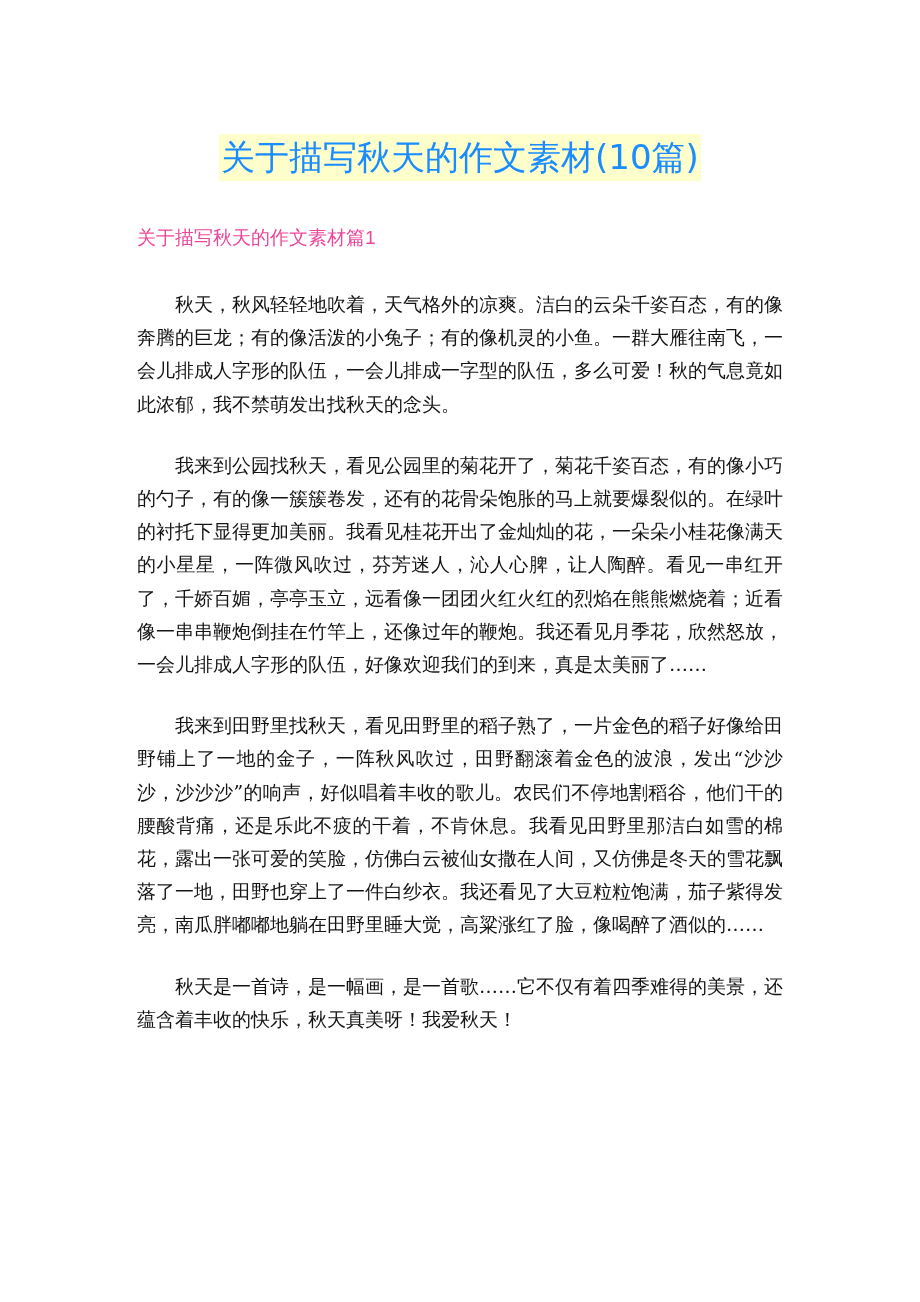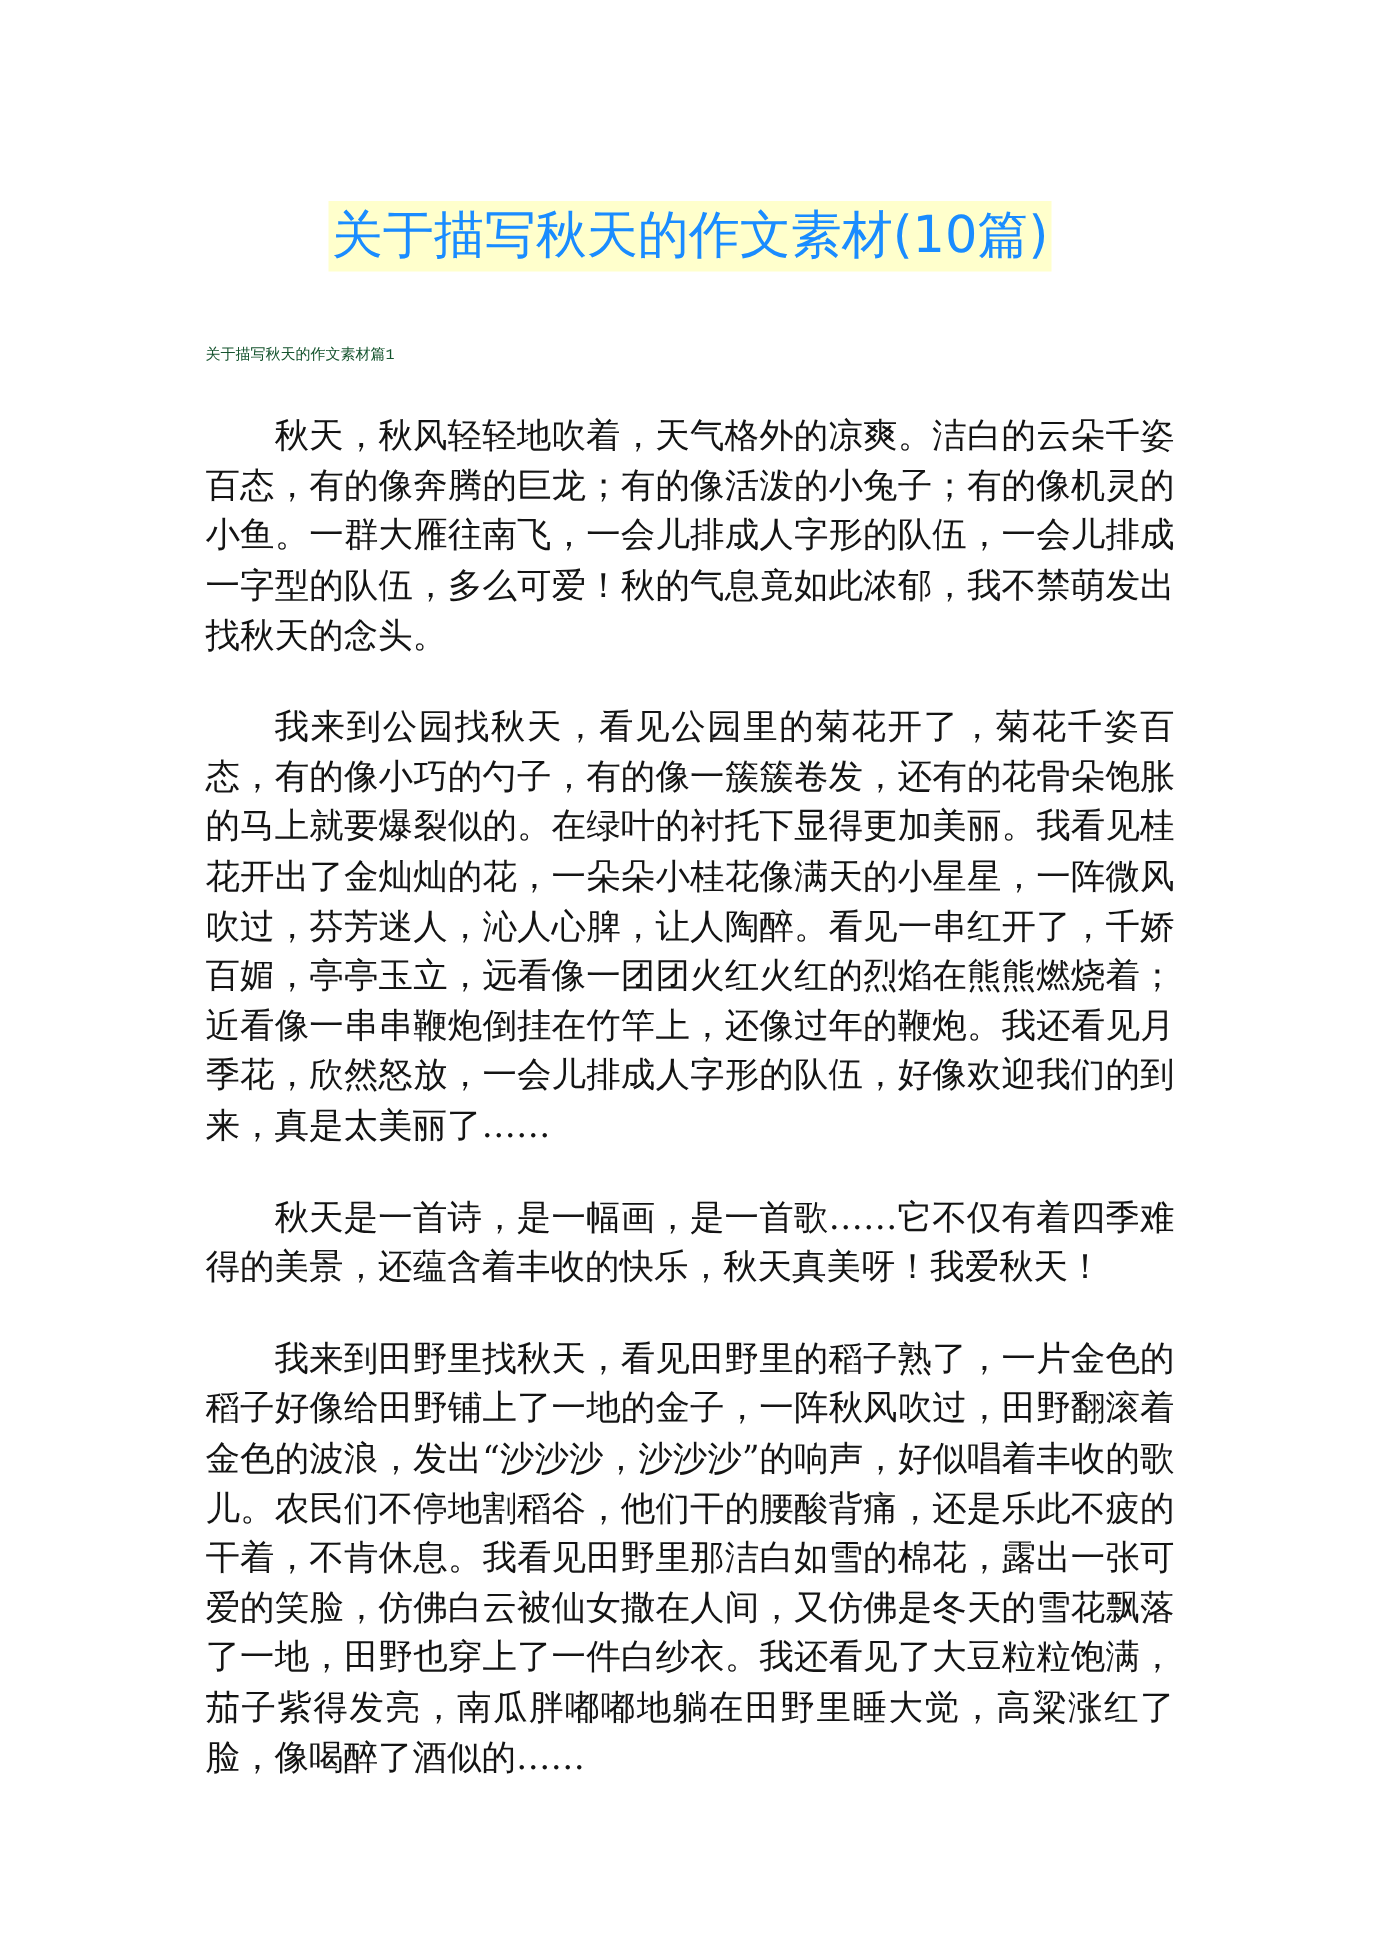--- a/index.html
+++ b/index.html
@@ -39,51 +39,51 @@
       line-height: 47px;
       height: 47px;
       padding: 0 2px;
       letter-spacing: 0px;
       white-space: nowrap;
     }
     .section-heading {
       position: absolute;
       left: 137px;
       top: 226px;
-      font-family: Liberation Mono, monospace;
-      font-size: 10px;
+      font-family: Liberation Sans, sans-serif;
+      font-size: 19px;
       line-height: 24px;
-      color: #14532d;
+      color: #ec4899;
       white-space: nowrap;
     }
     .body {
       position: absolute;
       left: 137px;
       top: 275px;
       width: 646px;
     }
     .para {
-      margin: 0 0 28px 0;
-      font-size: 23px;
+      margin: 13px 0 28px 0;
+      font-size: 19px;
       line-height: 33.2px;
       text-indent: 2em;
       text-align: justify;
       text-justify: inter-character;
       color: #141414;
     }
   </style>
 </head>
 <body>
 
 <div class="page">
   <div class="title-wrap">
     <span class="title">关于描写秋天的作文素材(10篇)</span>
   </div>
 
   <div class="section-heading">关于描写秋天的作文素材篇1</div>
 
   <div class="body">
     <p class="para">秋天，秋风轻轻地吹着，天气格外的凉爽。洁白的云朵千姿百态，有的像奔腾的巨龙；有的像活泼的小兔子；有的像机灵的小鱼。一群大雁往南飞，一会儿排成人字形的队伍，一会儿排成一字型的队伍，多么可爱！秋的气息竟如此浓郁，我不禁萌发出找秋天的念头。</p>
     <p class="para">我来到公园找秋天，看见公园里的菊花开了，菊花千姿百态，有的像小巧的勺子，有的像一簇簇卷发，还有的花骨朵饱胀的马上就要爆裂似的。在绿叶的衬托下显得更加美丽。我看见桂花开出了金灿灿的花，一朵朵小桂花像满天的小星星，一阵微风吹过，芬芳迷人，沁人心脾，让人陶醉。看见一串红开了，千娇百媚，亭亭玉立，远看像一团团火红火红的烈焰在熊熊燃烧着；近看像一串串鞭炮倒挂在竹竿上，还像过年的鞭炮。我还看见月季花，欣然怒放，一会儿排成人字形的队伍，好像欢迎我们的到来，真是太美丽了……</p>
+    <p class="para">我来到田野里找秋天，看见田野里的稻子熟了，一片金色的稻子好像给田野铺上了一地的金子，一阵秋风吹过，田野翻滚着金色的波浪，发出“沙沙沙，沙沙沙”的响声，好似唱着丰收的歌儿。农民们不停地割稻谷，他们干的腰酸背痛，还是乐此不疲的干着，不肯休息。我看见田野里那洁白如雪的棉花，露出一张可爱的笑脸，仿佛白云被仙女撒在人间，又仿佛是冬天的雪花飘落了一地，田野也穿上了一件白纱衣。我还看见了大豆粒粒饱满，茄子紫得发亮，南瓜胖嘟嘟地躺在田野里睡大觉，高粱涨红了脸，像喝醉了酒似的……</p>
     <p class="para">秋天是一首诗，是一幅画，是一首歌……它不仅有着四季难得的美景，还蕴含着丰收的快乐，秋天真美呀！我爱秋天！</p>
-    <p class="para">我来到田野里找秋天，看见田野里的稻子熟了，一片金色的稻子好像给田野铺上了一地的金子，一阵秋风吹过，田野翻滚着金色的波浪，发出“沙沙沙，沙沙沙”的响声，好似唱着丰收的歌儿。农民们不停地割稻谷，他们干的腰酸背痛，还是乐此不疲的干着，不肯休息。我看见田野里那洁白如雪的棉花，露出一张可爱的笑脸，仿佛白云被仙女撒在人间，又仿佛是冬天的雪花飘落了一地，田野也穿上了一件白纱衣。我还看见了大豆粒粒饱满，茄子紫得发亮，南瓜胖嘟嘟地躺在田野里睡大觉，高粱涨红了脸，像喝醉了酒似的……</p>
   </div>
 </div>
 
 </body></html>

